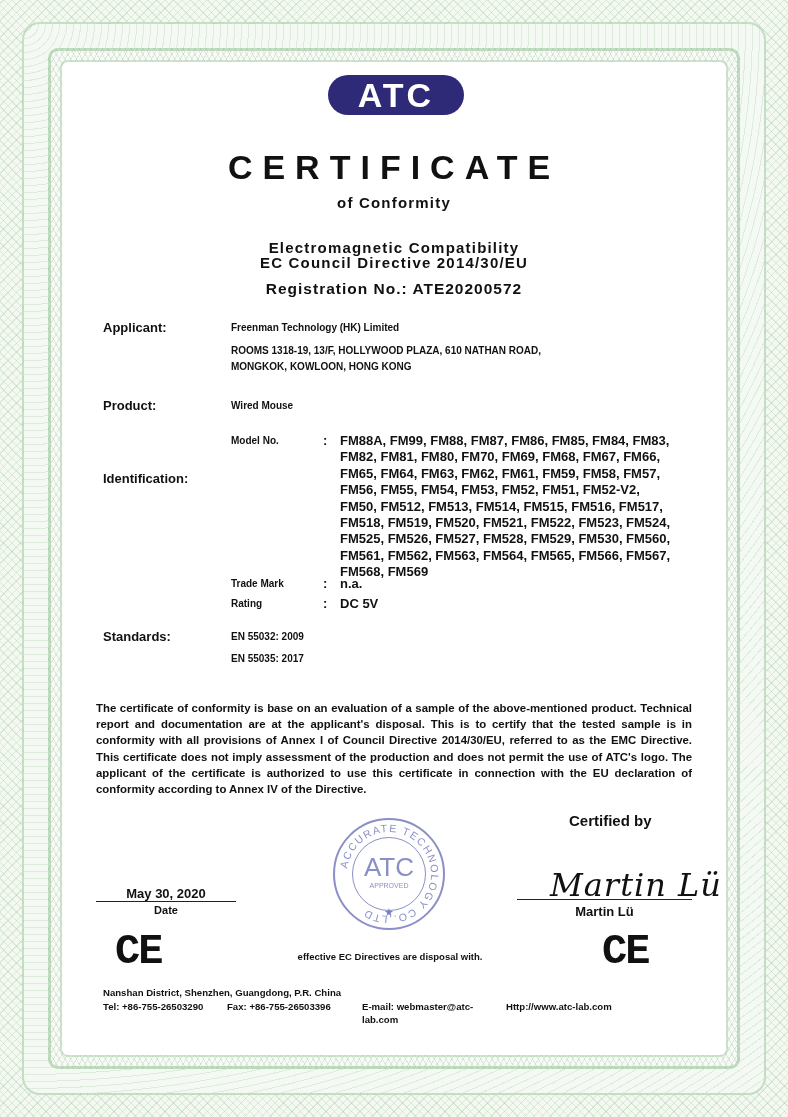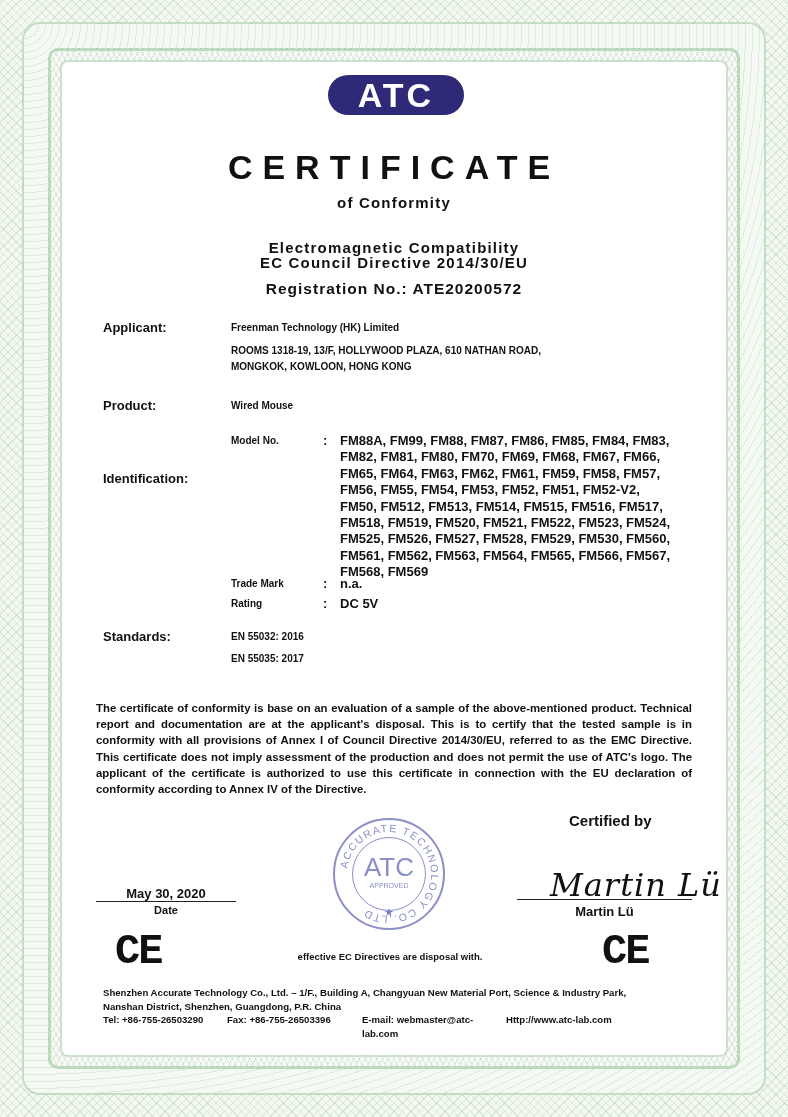--- a/index.html
+++ b/index.html
@@ -111,21 +111,21 @@
   <div>FM568, FM569</div>
 </div>
 <div class="val" style="top:576px;">Trade Mark</div>
 <div class="colon" style="top:576px;">:</div>
 <div class="abs" style="left:340px;top:576px;font-weight:bold;font-size:13px;">n.a.</div>
 <div class="val" style="top:596px;">Rating</div>
 <div class="colon" style="top:596px;">:</div>
 <div class="abs" style="left:340px;top:596px;font-weight:bold;font-size:13px;">DC 5V</div>
 
 <div class="lbl" style="top:629px;">Standards:</div>
-<div class="val" style="top:629px;">EN 55032: 2016</div>
+<div class="val" style="top:629px;">EN 55032: 2009</div>
 <div class="val" style="top:651px;">EN 55035: 2017</div>
 
 <div class="para">The certificate of conformity is base on an evaluation of a sample of the above-mentioned product. Technical report and documentation are at the applicant's disposal. This is to certify that the tested sample is in conformity with all provisions of Annex I of Council Directive 2014/30/EU, referred to as the EMC Directive. This certificate does not imply assessment of the production and does not permit the use of ATC's logo. The applicant of the certificate is authorized to use this certificate in connection with the EU declaration of conformity according to Annex IV of the Directive.</div>
 
 <div class="abs" style="left:569px;top:812px;font-weight:bold;font-size:15px;">Certified by</div>
 
 <div class="stamp">
   <svg width="108" height="108" viewBox="0 0 108 108" style="position:absolute;left:0;top:0;">
     <defs>
         <path id="ring" d="M54,54 m-42,0 a42,42 0 1,1 84,0 a42,42 0 1,1 -84,0"></path>
@@ -148,21 +148,20 @@
 <div class="line" style="left:517px;top:899px;width:175px;"></div>
 <div class="abs" style="left:517px;top:904px;width:175px;text-align:center;font-weight:bold;font-size:13px;">Martin Lü</div>
 
 <div class="ce" style="left:115px;top:928px;">CE</div>
 <div class="ce" style="left:602px;top:928px;">CE</div>
 <div class="abs" style="left:240px;width:300px;top:951px;text-align:center;font-weight:bold;font-size:9.5px;line-height:12px;">
   <div>effective EC Directives are disposal with.</div>
 </div>
 
 <div class="footer">
-  <div>Shenzhen Accurate Technology Co., Ltd. – 1/F., Building A, Changyuan New Material Port, Science &amp; Industry Park,</div>
   <div>Nanshan District, Shenzhen, Guangdong, P.R. China</div>
   <div style="display:flex;">
     <span style="width:124px;">Tel: +86-755-26503290</span>
     <span style="width:135px;">Fax: +86-755-26503396</span>
     <span style="width:144px;">E-mail: webmaster@atc-lab.com</span>
     <span>Http://www.atc-lab.com</span>
   </div>
 </div>
 
 </body></html>

